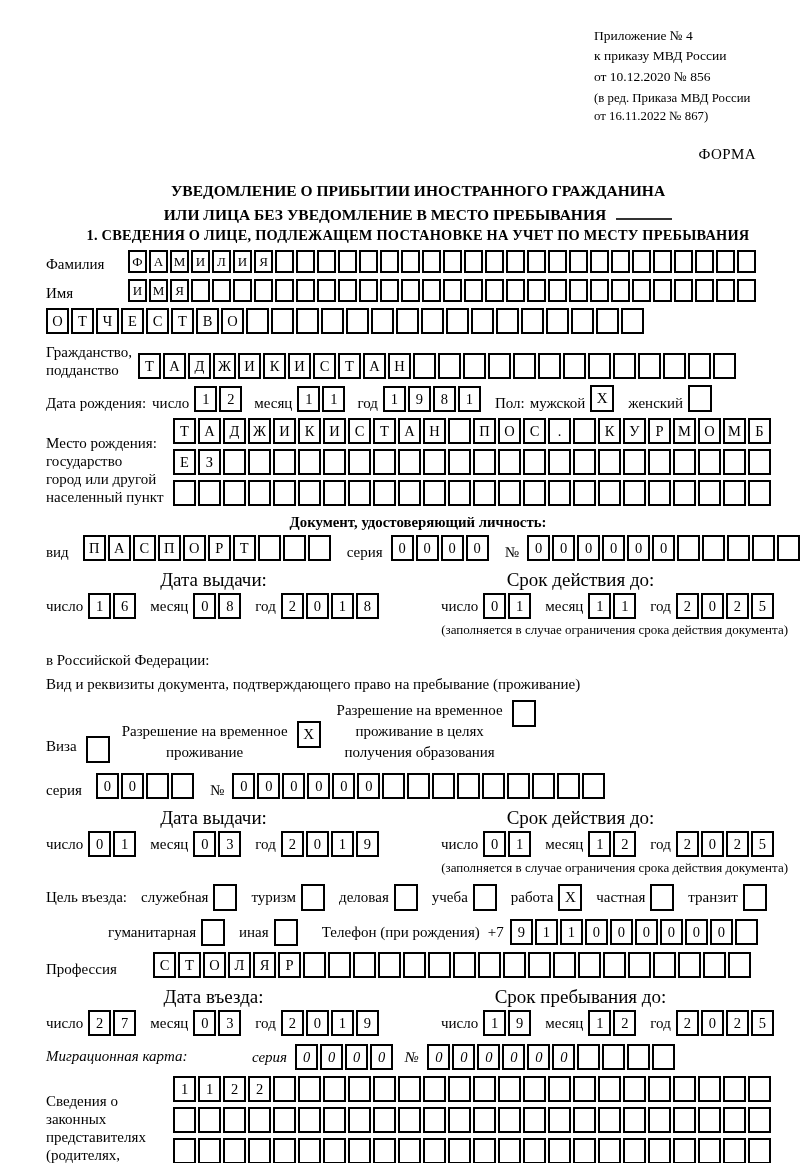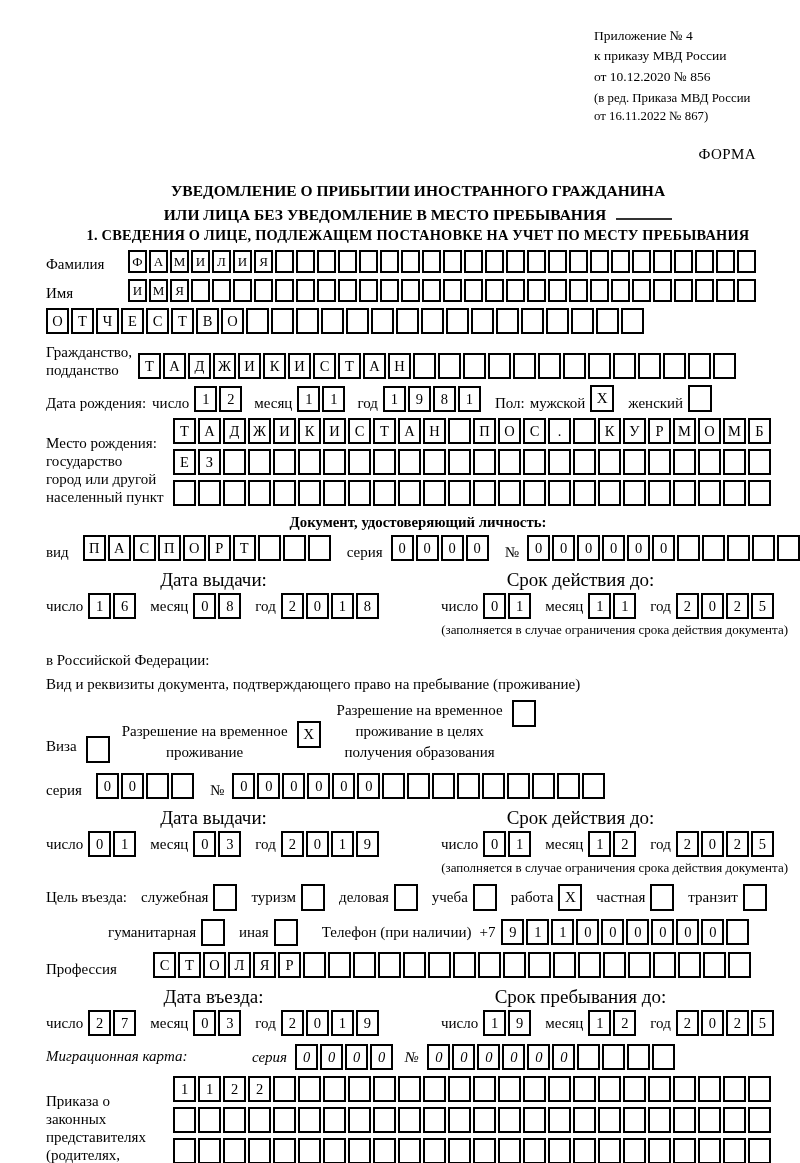--- a/index.html
+++ b/index.html
@@ -577,21 +577,21 @@
 
   <div class="purpose indent">
     <span class="plabel first">гуманитарная</span>
     <div class="cells box">
         <span class="cell"></span>
       </div>
     <span class="plabel">иная</span>
     <div class="cells box">
         <span class="cell"></span>
       </div>
-    <span class="phone-lbl">Телефон (при наличии)</span>
+    <span class="phone-lbl">Телефон (при рождения)</span>
     <span class="phone-prefix">+7</span>
     <div class="cells big">
         <span class="cell">9</span>
         <span class="cell">1</span>
         <span class="cell">1</span>
         <span class="cell">0</span>
         <span class="cell">0</span>
         <span class="cell">0</span>
         <span class="cell">0</span>
         <span class="cell">0</span>
@@ -696,21 +696,21 @@
         <span class="cell">0</span>
         <span class="cell"></span>
         <span class="cell"></span>
         <span class="cell"></span>
         <span class="cell"></span>
       </div>
   </div>
 
   <div class="f-row">
     <div class="lbl w127">
-      <div>Приказа о</div>
+      <div>Сведения о</div>
       <div>законных</div>
       <div>представителях</div>
       <div>(родителях,</div>
 
     </div>
     <div class="stack">
       <div class="cells big">
           <span class="cell">1</span>
           <span class="cell">1</span>
           <span class="cell">2</span>

